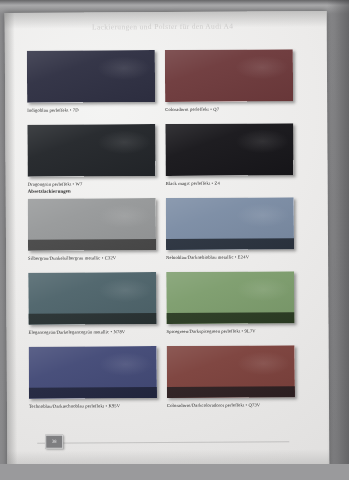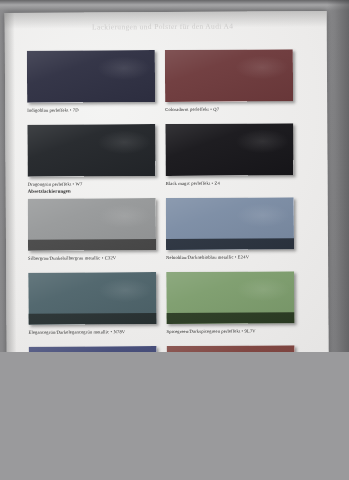--- a/index.html
+++ b/index.html
@@ -5,21 +5,21 @@
 <style>
   html,body{margin:0;padding:0;}
   body{
     width:349px;height:480px;overflow:hidden;
     background:#9a9a9c;
     font-family:"Liberation Serif",serif;
   }
 
   
   .scan{
-    position:relative;width:349px;height:352px;
+    position:relative;width:349px;height:464px;
     background:linear-gradient(180deg,#b9b9ba 0%,#8e8e90 3%,#8a8a8c 100%);
     overflow:hidden;
     text-decoration:underline;
   }
   .scan-edge-top{
     position:absolute;left:0;top:0;width:349px;height:5px;
     background:linear-gradient(180deg,#5c5c5e,#a7a7a9);
     opacity:.9;
   }
   .scan-edge-right{

